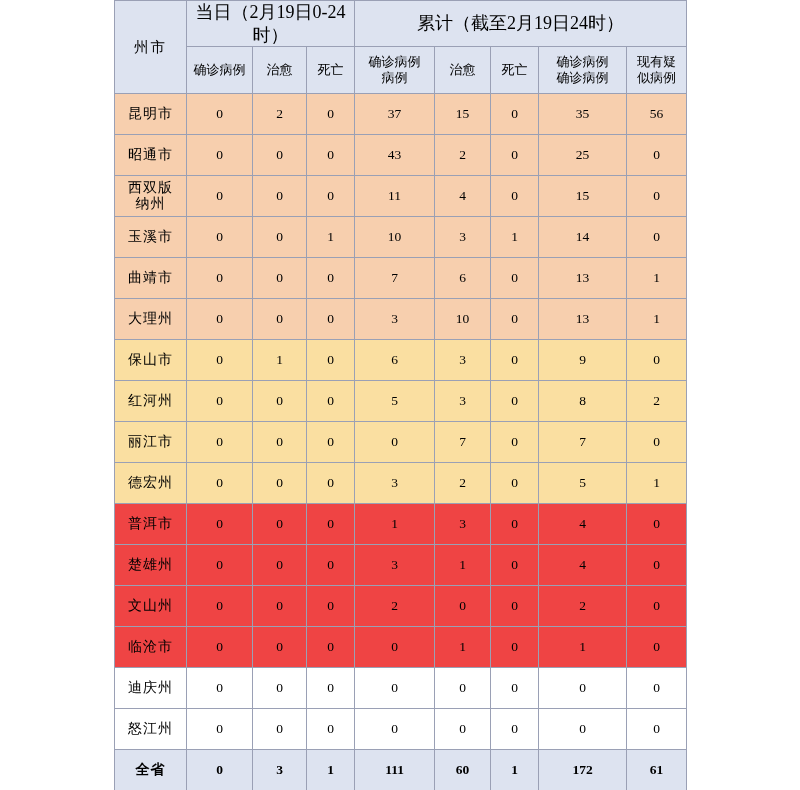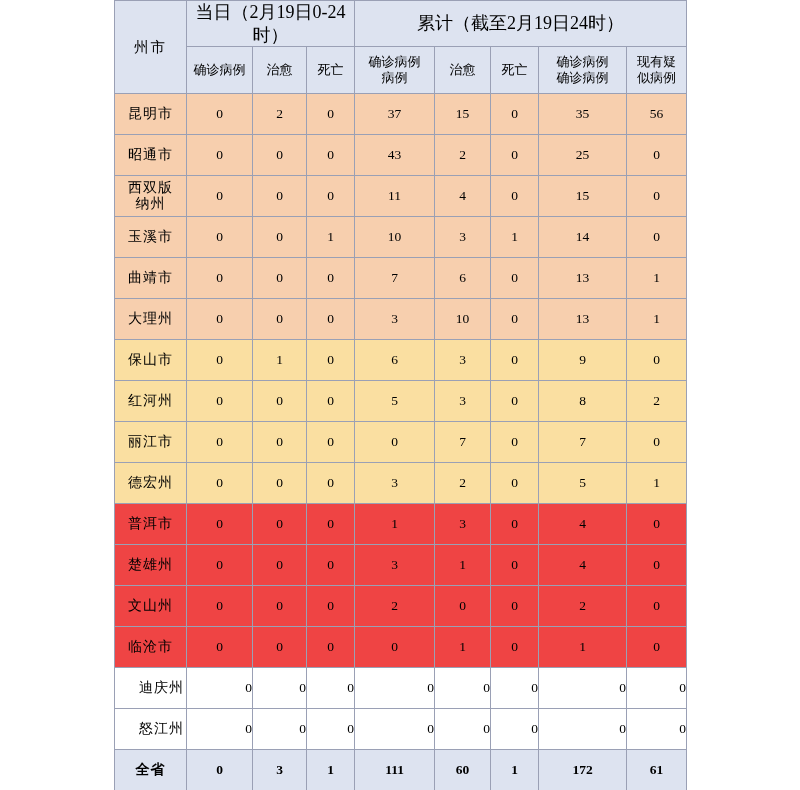--- a/index.html
+++ b/index.html
@@ -84,21 +84,21 @@
     display: block;
     line-height: 1.15;
   }
   td.num {
     font-size: 13.5px;
   }
   
   .band-a td { background: #f7cfae; }
   .band-b td { background: #fadfa1; margin-top: 48px; }
   .band-c td { background: #ef4444; }
-  .band-d td { background: #ffffff; text-align: right; }
+  .band-d td { background: #ffffff; }
   .band-total td { background: #dde3f0; font-weight: bold; }
   
   col.c-region { width: 72px; }
   col.c-d1 { width: 66px; }
   col.c-d2 { width: 54px; }
   col.c-d3 { width: 48px; }
   col.c-t1 { width: 80px; }
   col.c-t2 { width: 56px; }
   col.c-t3 { width: 48px; }
   col.c-t4 { width: 88px; }

